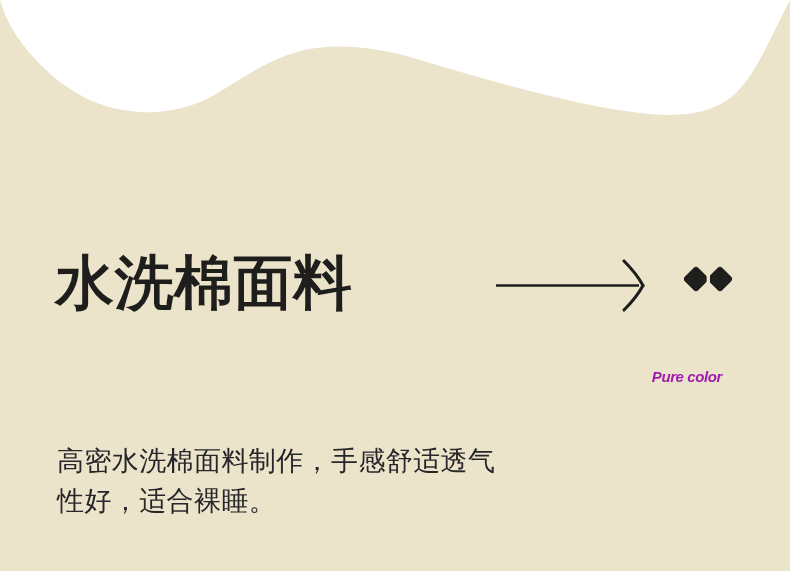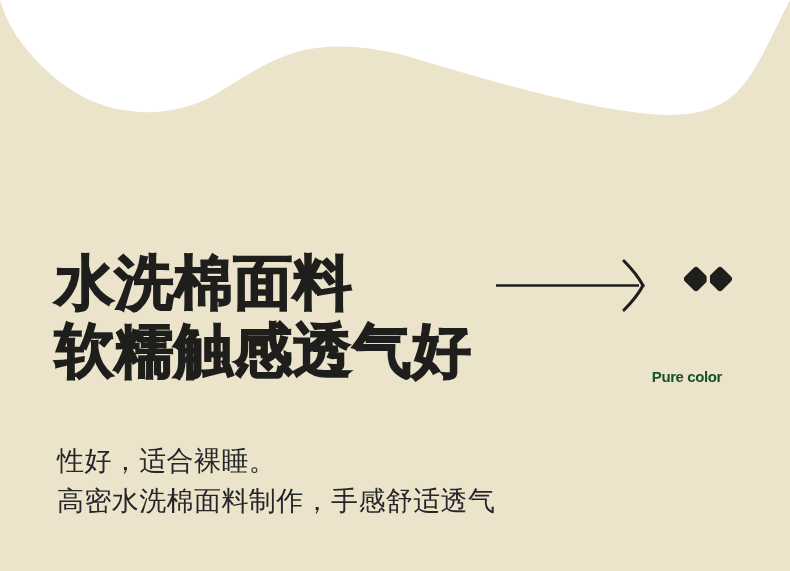--- a/index.html
+++ b/index.html
@@ -36,21 +36,21 @@
   #headline-block {
     position: absolute;
     left: 55px;
     top: 249px;
     width: 520px;
   }
   .headline-line {
     color: #1e1e1c;
     font-size: 59px;
     line-height: 68px;
-    font-weight: 700;
+    font-weight: 400;
     letter-spacing: 0.5px;
     white-space: nowrap;
     font-family: "Liberation Sans", "DejaVu Sans", sans-serif;
     -webkit-text-stroke: 1.6px #1e1e1c;
   }
 
   
   #arrow-ornament {
     position: absolute;
     left: 493px;
@@ -70,21 +70,22 @@
   }
   #diamond-ornament svg { display: block; }
 
   
   #english-tagline {
     position: absolute;
     left: 430px;
     top: 367px;
     width: 292px;
     text-align: right;
-    color: #14532d;
+    color: #a21caf;
+    font-style: italic;
   }
   .eng-line {
     font-size: 15px;
     line-height: 19px;
     font-weight: 600;
     letter-spacing: -0.4px;
     font-family: "Liberation Sans", "DejaVu Sans", sans-serif;
   }
 
   
@@ -119,21 +120,20 @@
              C 372,45 332,44 305,50
              C 272,57 246,76 216,94
              C 184,113 146,116 113,108
              C 72,98 36,66 14,32
              C 8,22 3,10 0,0
              Z"></path>
   </svg>
 
   <div id="headline-block">
     <div class="headline-line">水洗棉面料</div>
-    <div class="headline-line">软糯触感透气好</div>
   </div>
 
   <div id="arrow-ornament">
     <svg width="160" height="54" viewBox="0 0 160 54" aria-hidden="true">
       <line x1="3" y1="26.5" x2="146" y2="26.5" stroke="#1e1e1c" stroke-width="2.6" stroke-linecap="butt"></line>
       <path d="M 131 2 C 139 10 146 19 150 26.5" fill="none" stroke="#1e1e1c" stroke-width="3.1" stroke-linecap="round"></path>
       <path d="M 150 26.5 C 146 34 139 43 131 51" fill="none" stroke="#1e1e1c" stroke-width="3.1" stroke-linecap="round"></path>
     </svg>
   </div>
 
@@ -145,17 +145,17 @@
       </g>
       <rect x="22.6" y="-2" width="3.4" height="42" fill="#ece4ca"></rect>
     </svg>
   </div>
 
   <div id="english-tagline">
     <div class="eng-line">Pure color</div>
   </div>
 
   <div id="body-copy">
+    <div class="body-line">高密水洗棉面料制作，手感舒适透气</div>
     <div class="body-line">性好，适合裸睡。</div>
-    <div class="body-line">高密水洗棉面料制作，手感舒适透气</div>
   </div>
 
 </div>
 
 </body></html>

